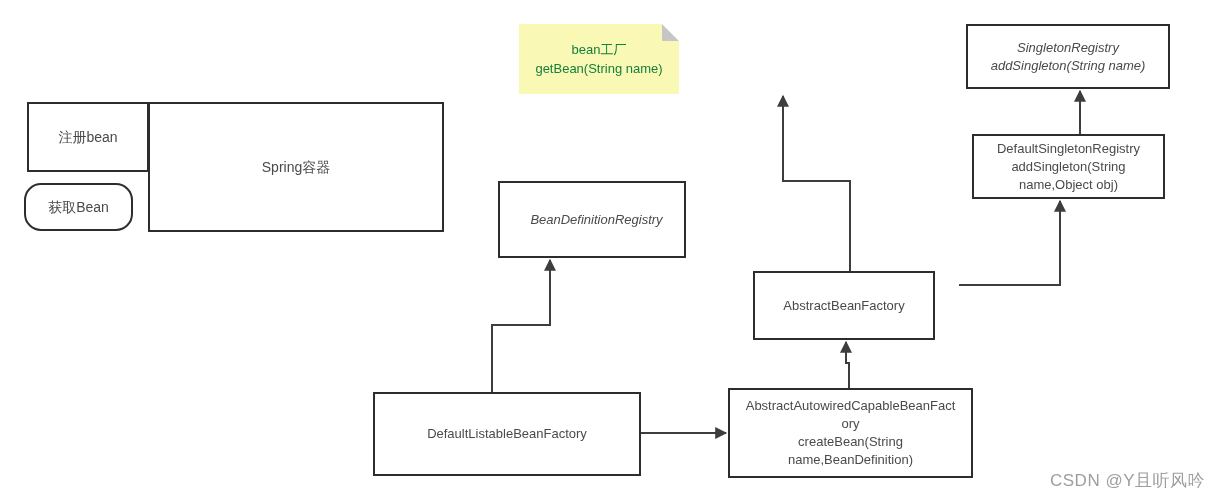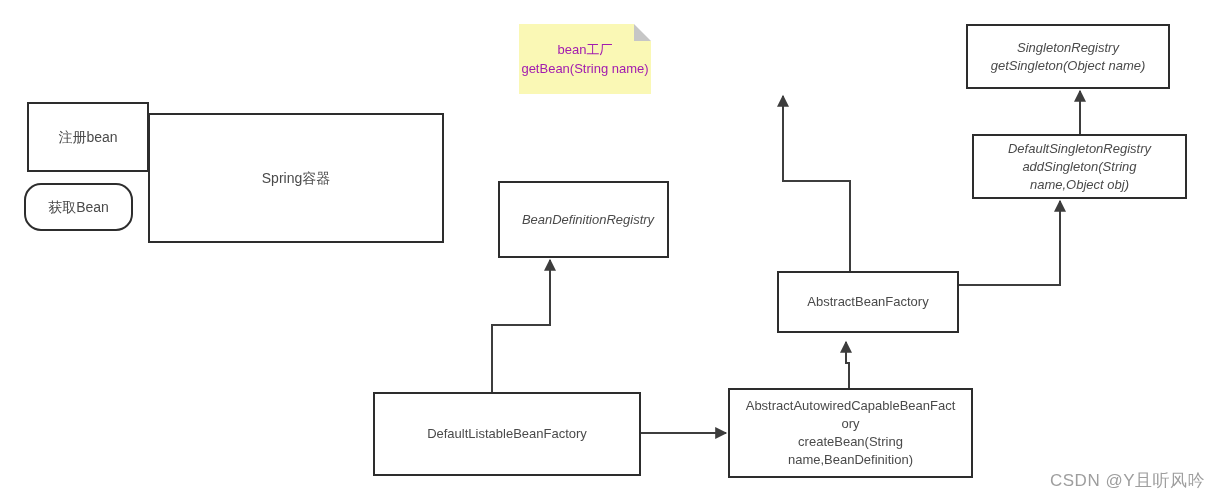--- a/index.html
+++ b/index.html
@@ -41,36 +41,36 @@
     font-size: 13px;
     line-height: 18px;
     white-space: pre-line;
     overflow: hidden;
     padding: 2px 4px;
   }
   .box.cn { font-size: 14px; }
   .box.italic { font-style: italic; }
   
   .n-register   { left: 27px;  top: 102px; width: 122px; height: 70px; }
-  .n-spring     { left: 148px; top: 102px; width: 296px; height: 130px; margin-top: 11px; }
+  .n-spring     { left: 148px; top: 102px; width: 296px; height: 130px; }
   .n-getbean    { left: 24px;  top: 183px; width: 109px; height: 48px; border-radius: 17px; }
   .n-beanfactory{ left: 679px; top: 24px;  width: 182px; height: 70px; }
   .n-singletonreg { left: 966px; top: 24px; width: 204px; height: 65px; }
-  .n-defsingleton { left: 972px; top: 134px; width: 215px; height: 65px; font-style: italic; }
-  .n-beandefreg { left: 498px; top: 181px; width: 171px; height: 77px; padding-left: 13px; }
-  .n-abstractbf { left: 777px; top: 271px; width: 182px; height: 62px; text-align: center; }
+  .n-defsingleton { left: 972px; top: 134px; width: 193px; height: 65px; }
+  .n-beandefreg { left: 498px; top: 181px; width: 188px; height: 77px; padding-left: 13px; }
+  .n-abstractbf { left: 753px; top: 271px; width: 182px; height: 69px; text-align: center; }
   .n-deflistable{ left: 373px; top: 392px; width: 268px; height: 84px; }
   .n-abstractauto { left: 728px; top: 388px; width: 245px; height: 90px; }
   
   .note {
     position: absolute;
-    left: 519px; top: 24px; width: 132px; height: 70px;
+    left: 519px; top: 24px; width: 160px; height: 70px;
     box-sizing: border-box;
     background: #faf8b5;
-    color: #a21caf;
+    color: #15803d;
     display: flex;
     align-items: center;
     justify-content: center;
     text-align: center;
     font-size: 13px;
     line-height: 19px;
     white-space: pre-line;
   }
   .note::after {
     content: "";
@@ -125,21 +125,21 @@
   </div>
 
   <div class="note">
     <span>bean工厂
 getBean(String name)</span>
   </div>
 
 
   <div class="box italic n-singletonreg">
     <span>SingletonRegistry
-getSingleton(Object name)</span>
+addSingleton(String name)</span>
   </div>
 
   <div class="box n-defsingleton">
     <span>DefaultSingletonRegistry
 addSingleton(String
 name,Object obj)</span>
   </div>
 
   <div class="box italic n-beandefreg">
     <span>BeanDefinitionRegistry</span>

